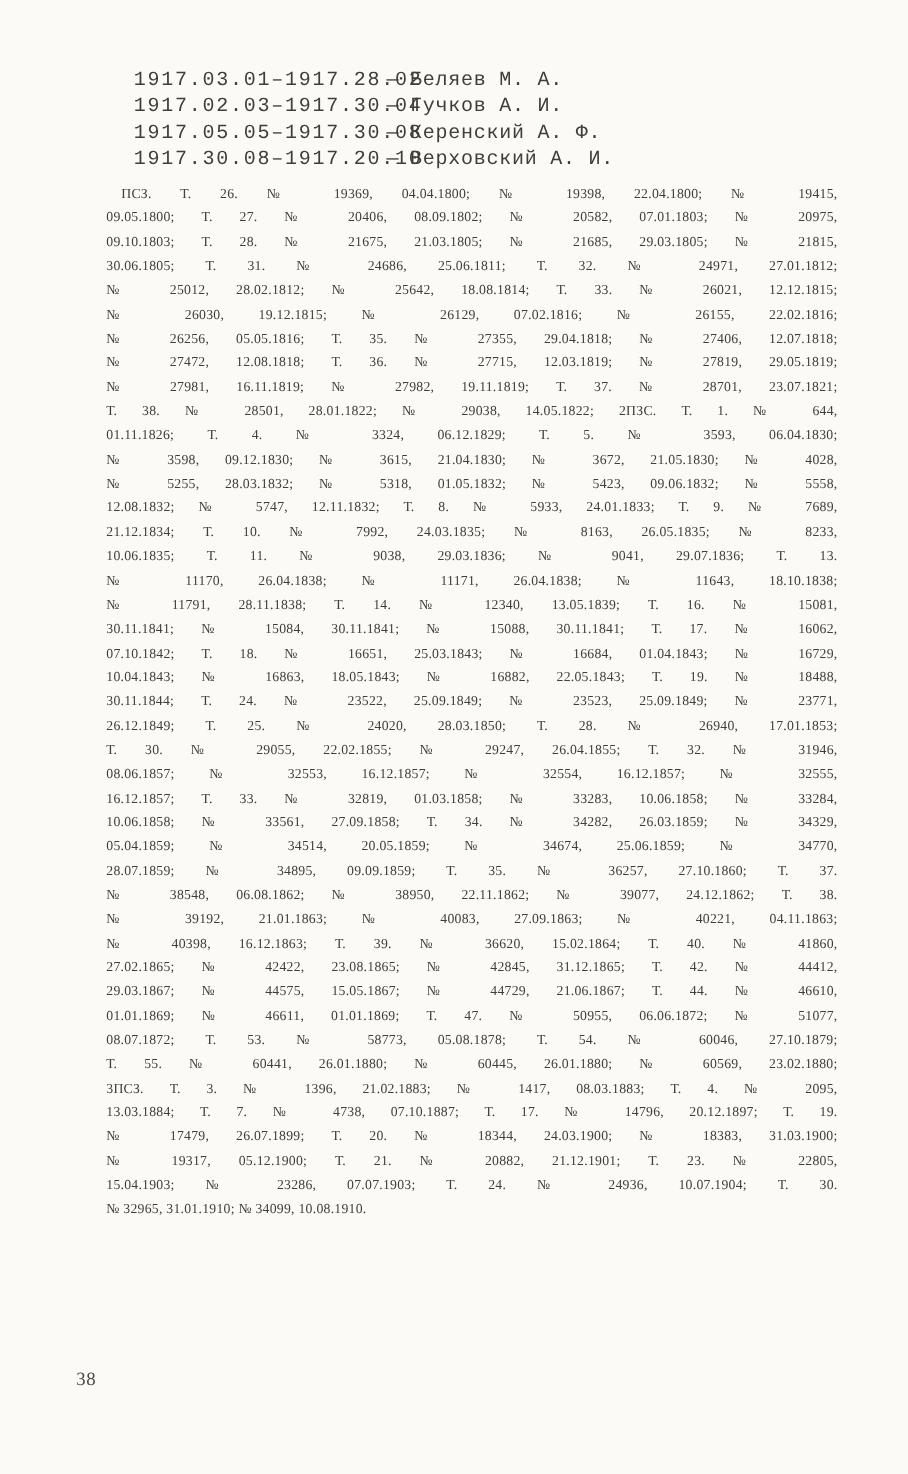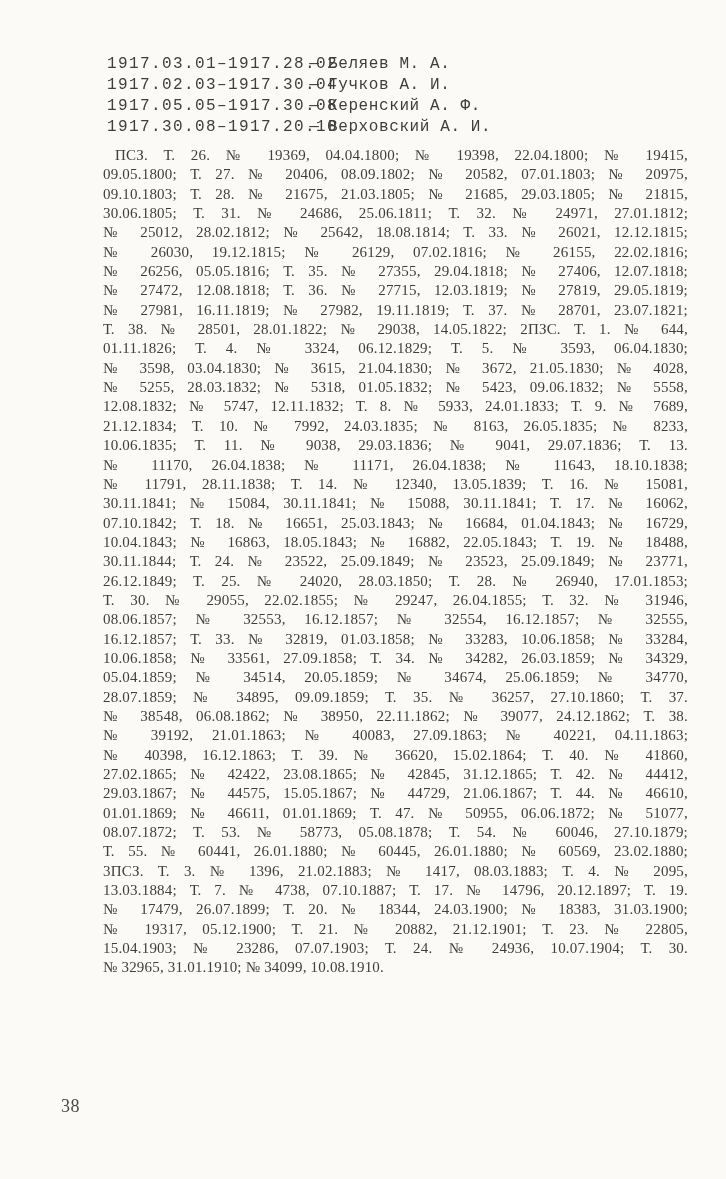--- a/index.html
+++ b/index.html
@@ -38,43 +38,43 @@
     display: inline-block;
     width: 28px;
     text-align: center;
   }
   .minister-name {
     letter-spacing: 0.6px;
   }
   
   .references {
     position: absolute;
-    left: 103px;
+    left: 85px;
     top: 146px;
     width: 585px;
-    font-size: 15px;
+    font-size: 11px;
     line-height: 19.35px;
     letter-spacing: 0.2px;
   }
   .ref-line {
     text-align: justify;
     -moz-text-align-last: justify;
     text-align-last: justify;
     white-space: normal;
   }
   .ref-line.first { text-indent: 12px; }
   .ref-line.last {
     -moz-text-align-last: left;
     text-align-last: left;
   }
   .page-number {
     position: absolute;
     left: 61px;
     top: 1096px;
-    font-size: 18px;
+    font-size: 15px;
     letter-spacing: 0.5px;
     color: #4b4a47;
   }
 </style>
 </head>
 <body>
 
 <div class="page">
 
   <div class="ministers">
@@ -99,21 +99,21 @@
       <div class="ref-line">09.05.1800; Т. 27. № 20406, 08.09.1802; № 20582, 07.01.1803; № 20975,</div>
       <div class="ref-line">09.10.1803; Т. 28. № 21675, 21.03.1805; № 21685, 29.03.1805; № 21815,</div>
       <div class="ref-line">30.06.1805; Т. 31. № 24686, 25.06.1811; Т. 32. № 24971, 27.01.1812;</div>
       <div class="ref-line">№ 25012, 28.02.1812; № 25642, 18.08.1814; Т. 33. № 26021, 12.12.1815;</div>
       <div class="ref-line">№ 26030, 19.12.1815; № 26129, 07.02.1816; № 26155, 22.02.1816;</div>
       <div class="ref-line">№ 26256, 05.05.1816; Т. 35. № 27355, 29.04.1818; № 27406, 12.07.1818;</div>
       <div class="ref-line">№ 27472, 12.08.1818; Т. 36. № 27715, 12.03.1819; № 27819, 29.05.1819;</div>
       <div class="ref-line">№ 27981, 16.11.1819; № 27982, 19.11.1819; Т. 37. № 28701, 23.07.1821;</div>
       <div class="ref-line">Т. 38. № 28501, 28.01.1822; № 29038, 14.05.1822; 2ПЗС. Т. 1. № 644,</div>
       <div class="ref-line">01.11.1826; Т. 4. № 3324, 06.12.1829; Т. 5. № 3593, 06.04.1830;</div>
-      <div class="ref-line">№ 3598, 03.04.1830; № 3615, 21.04.1830; № 3672, 21.05.1830; № 4028,</div>
+      <div class="ref-line">№ 3598, 09.12.1830; № 3615, 21.04.1830; № 3672, 21.05.1830; № 4028,</div>
       <div class="ref-line">№ 5255, 28.03.1832; № 5318, 01.05.1832; № 5423, 09.06.1832; № 5558,</div>
       <div class="ref-line">12.08.1832; № 5747, 12.11.1832; Т. 8. № 5933, 24.01.1833; Т. 9. № 7689,</div>
       <div class="ref-line">21.12.1834; Т. 10. № 7992, 24.03.1835; № 8163, 26.05.1835; № 8233,</div>
       <div class="ref-line">10.06.1835; Т. 11. № 9038, 29.03.1836; № 9041, 29.07.1836; Т. 13.</div>
       <div class="ref-line">№ 11170, 26.04.1838; № 11171, 26.04.1838; № 11643, 18.10.1838;</div>
       <div class="ref-line">№ 11791, 28.11.1838; Т. 14. № 12340, 13.05.1839; Т. 16. № 15081,</div>
       <div class="ref-line">30.11.1841; № 15084, 30.11.1841; № 15088, 30.11.1841; Т. 17. № 16062,</div>
       <div class="ref-line">07.10.1842; Т. 18. № 16651, 25.03.1843; № 16684, 01.04.1843; № 16729,</div>
       <div class="ref-line">10.04.1843; № 16863, 18.05.1843; № 16882, 22.05.1843; Т. 19. № 18488,</div>
       <div class="ref-line">30.11.1844; Т. 24. № 23522, 25.09.1849; № 23523, 25.09.1849; № 23771,</div>

